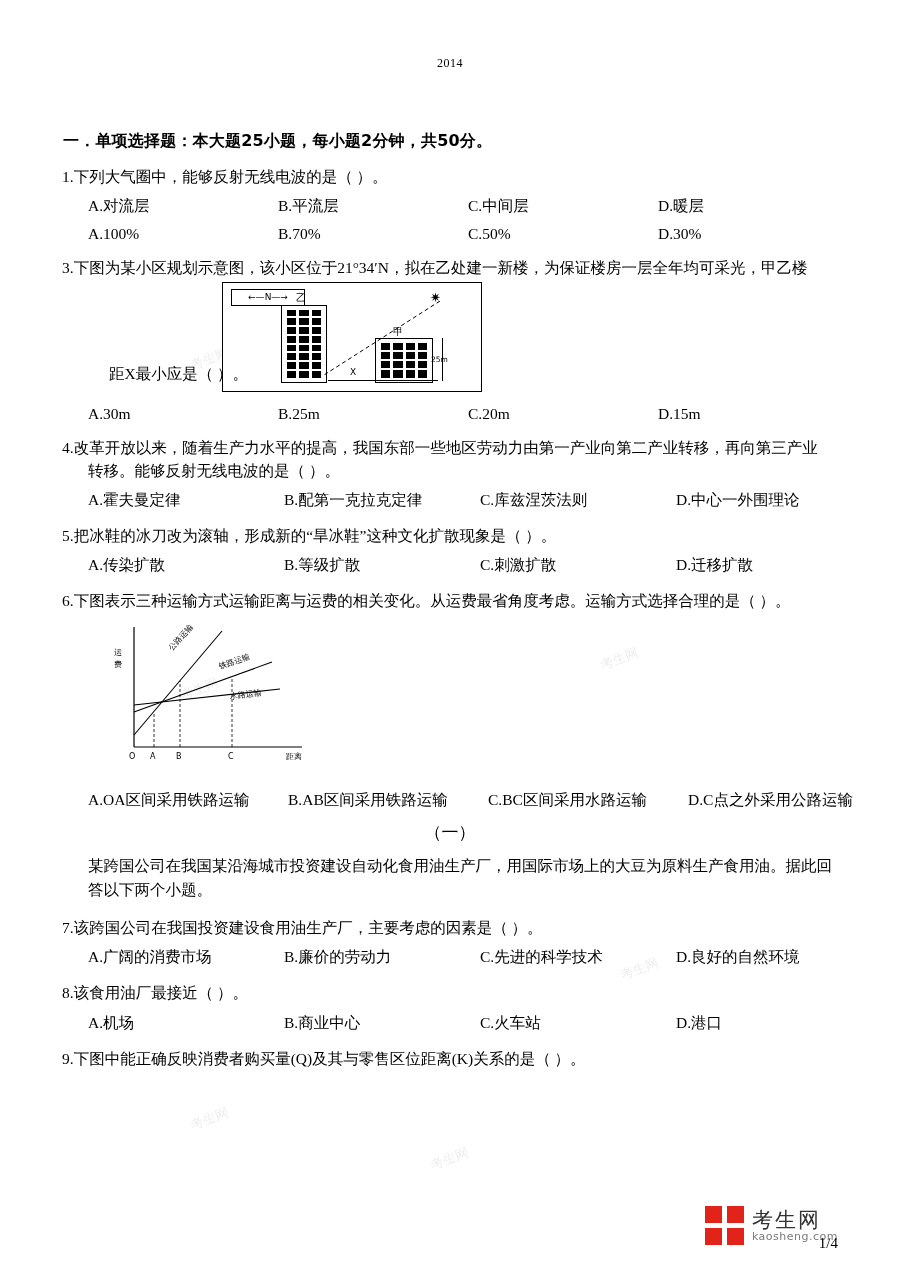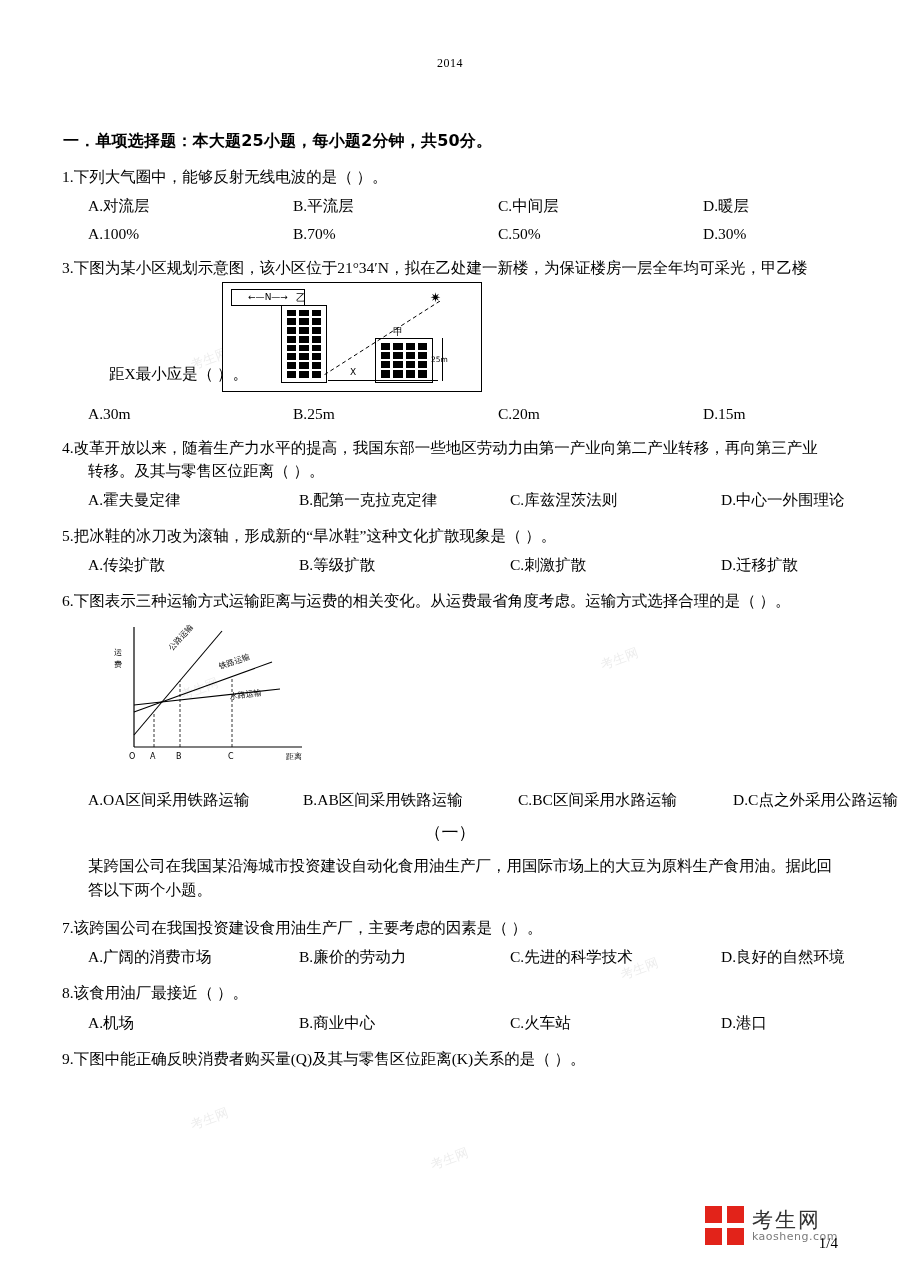--- a/index.html
+++ b/index.html
@@ -47,21 +47,20 @@
     display: block;
   }
   .indent {
     padding-left: 26px;
   }
   .opts {
     display: flex;
     margin-top: 8px;
     padding-left: 26px;
     font-size: 15.5px;
-    gap: 15px;
   }
   .opts .o {
     flex: 0 0 auto;
   }
   .opts.w4 .o { width: 190px; }
   .opts.wide .o { width: 196px; }
   .opts.wide2 .o { width: 200px; }
   .note {
     font-size: 15.5px;
     line-height: 1.6;
@@ -379,21 +378,21 @@
 
   <div class="opts w4">
     <span class="o">A.30m</span>
     <span class="o">B.25m</span>
     <span class="o">C.20m</span>
     <span class="o">D.15m</span>
   </div>
 
   <div class="q">
     <span class="q-text"><span>4.</span><span>改革开放以来，随着生产力水平的提高，我国东部一些地区劳动力由第一产业向第二产业转移，再向第三产业</span></span>
-    <span class="q-text indent">转移。及其与零售区位距离（  ）。</span>
+    <span class="q-text indent">转移。能够反射无线电波的是（  ）。</span>
   </div>
   <div class="opts wide">
     <span class="o">A.霍夫曼定律</span>
     <span class="o">B.配第一克拉克定律</span>
     <span class="o">C.库兹涅茨法则</span>
     <span class="o">D.中心一外围理论</span>
   </div>
 
   <div class="q">
     <span class="q-text"><span>5.</span><span>把冰鞋的冰刀改为滚轴，形成新的“旱冰鞋”这种文化扩散现象是（  ）。</span></span>

